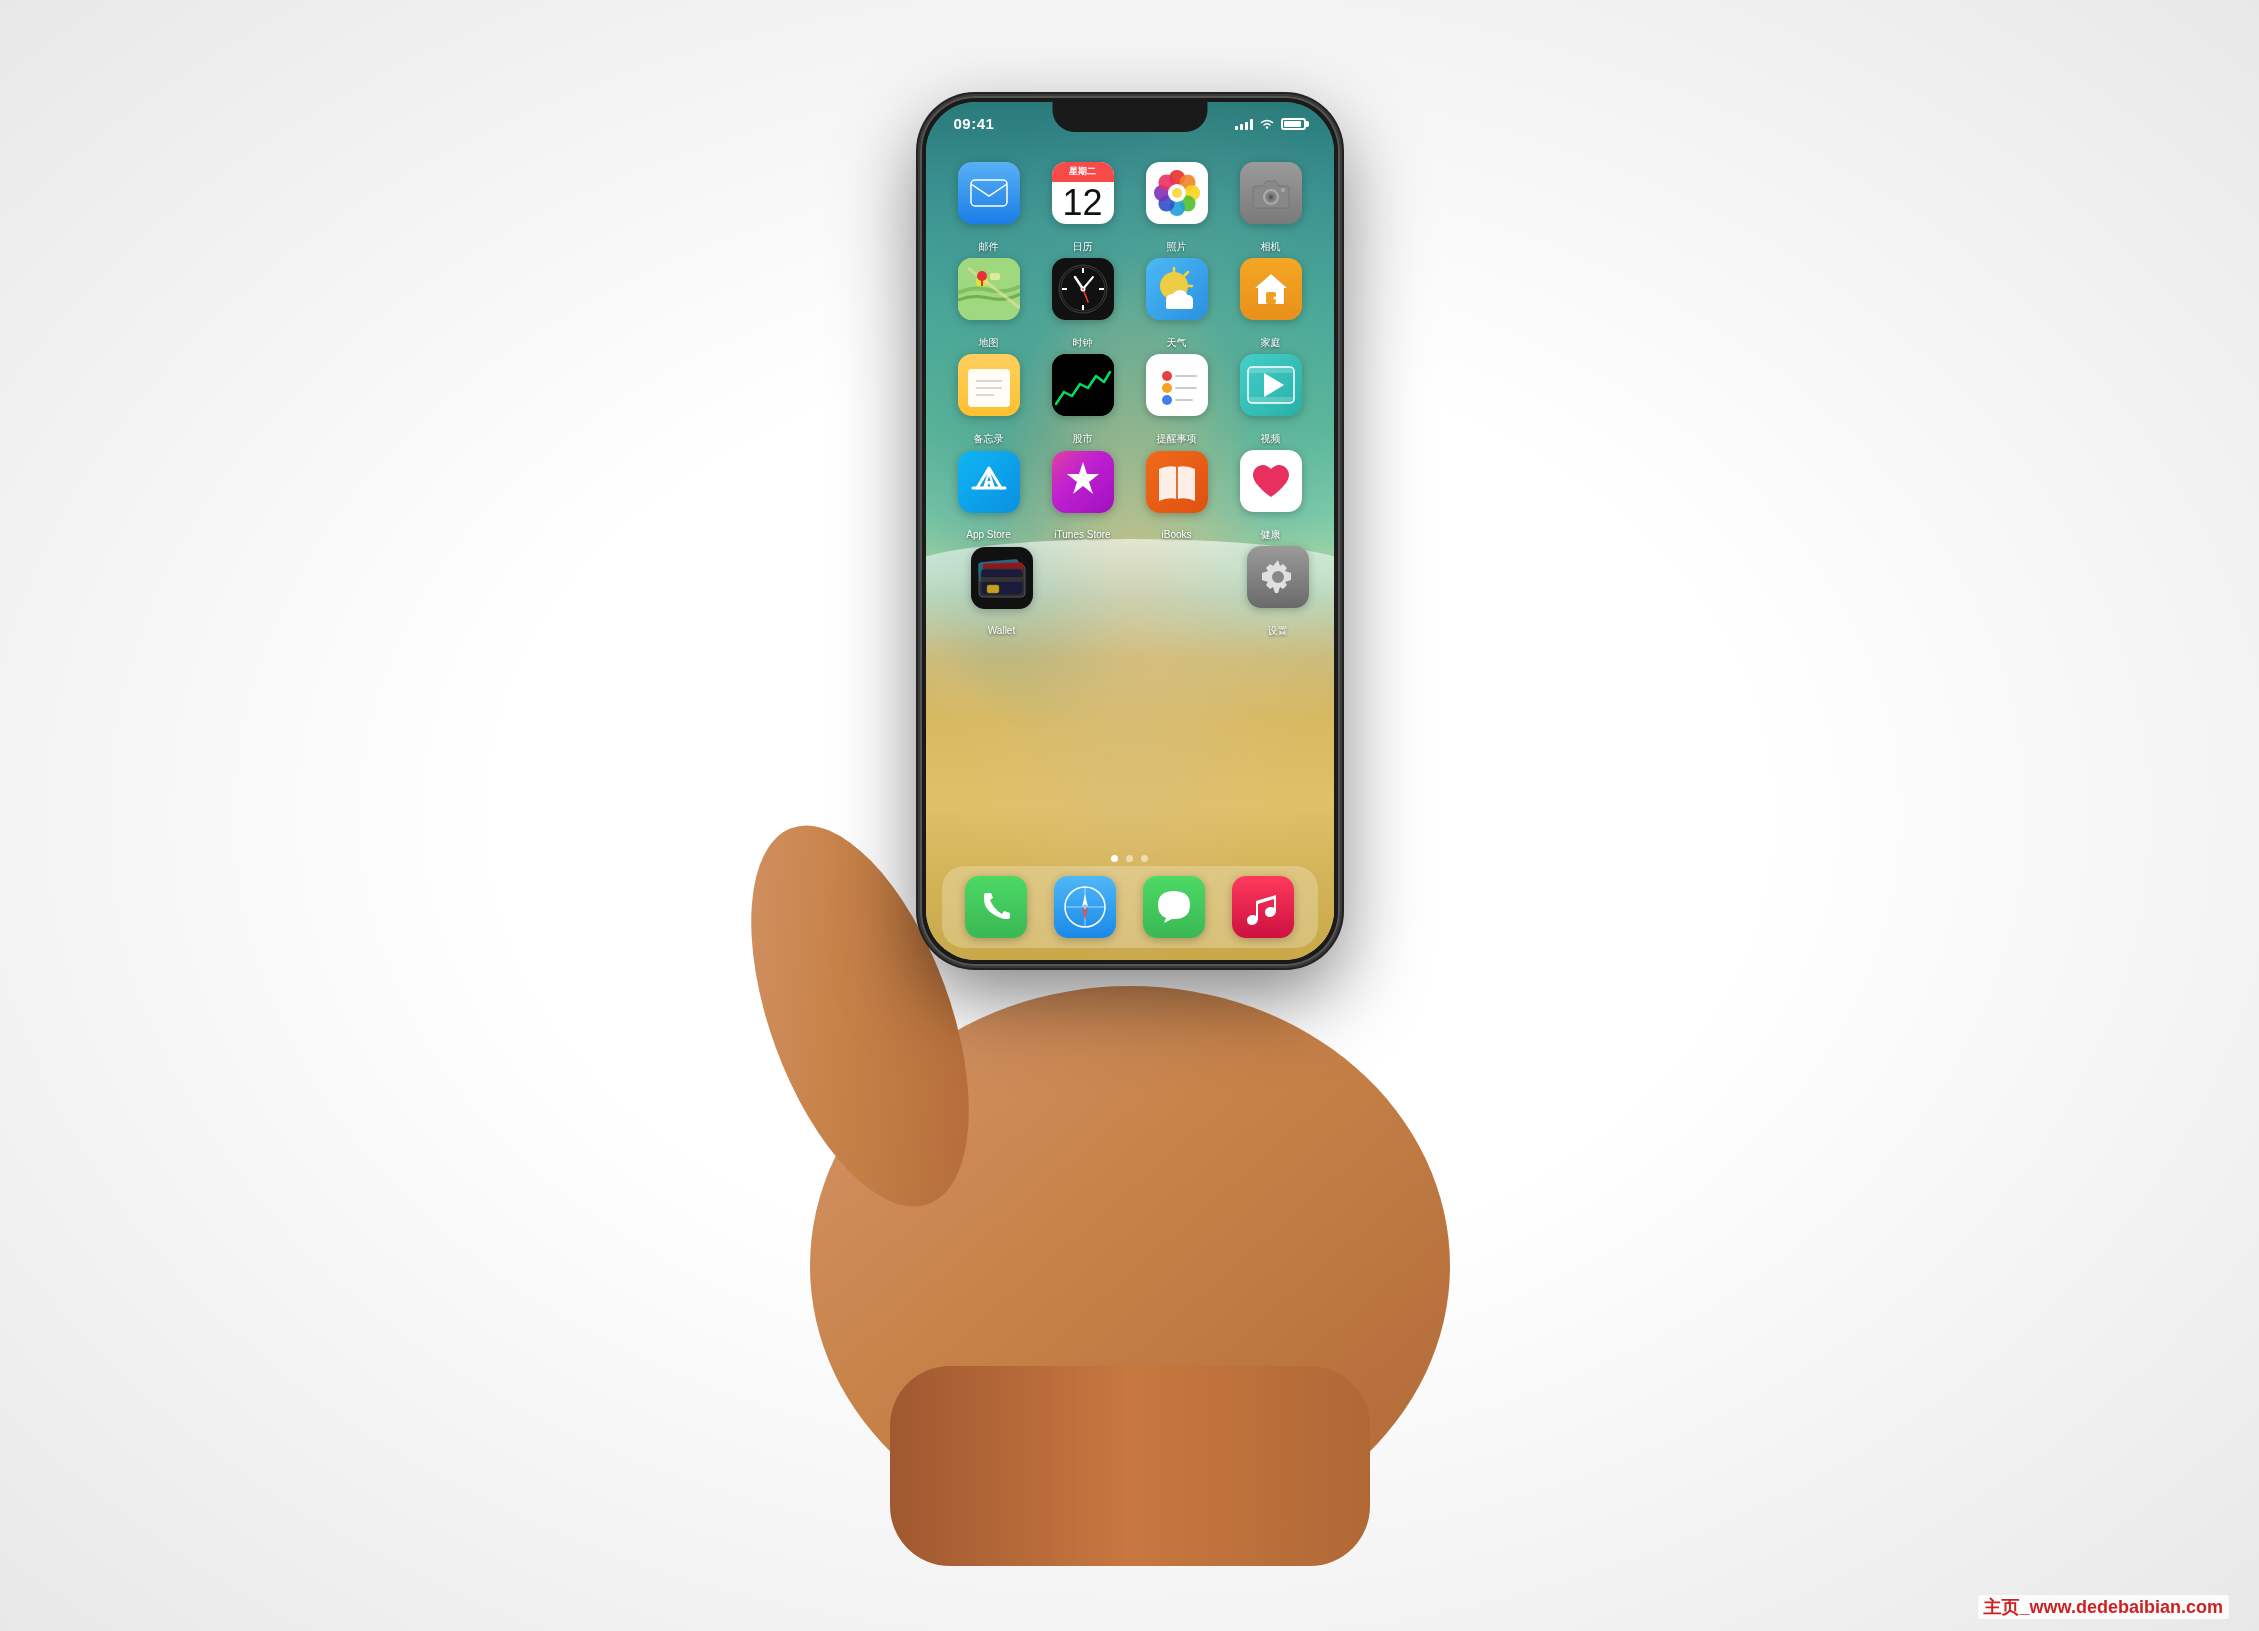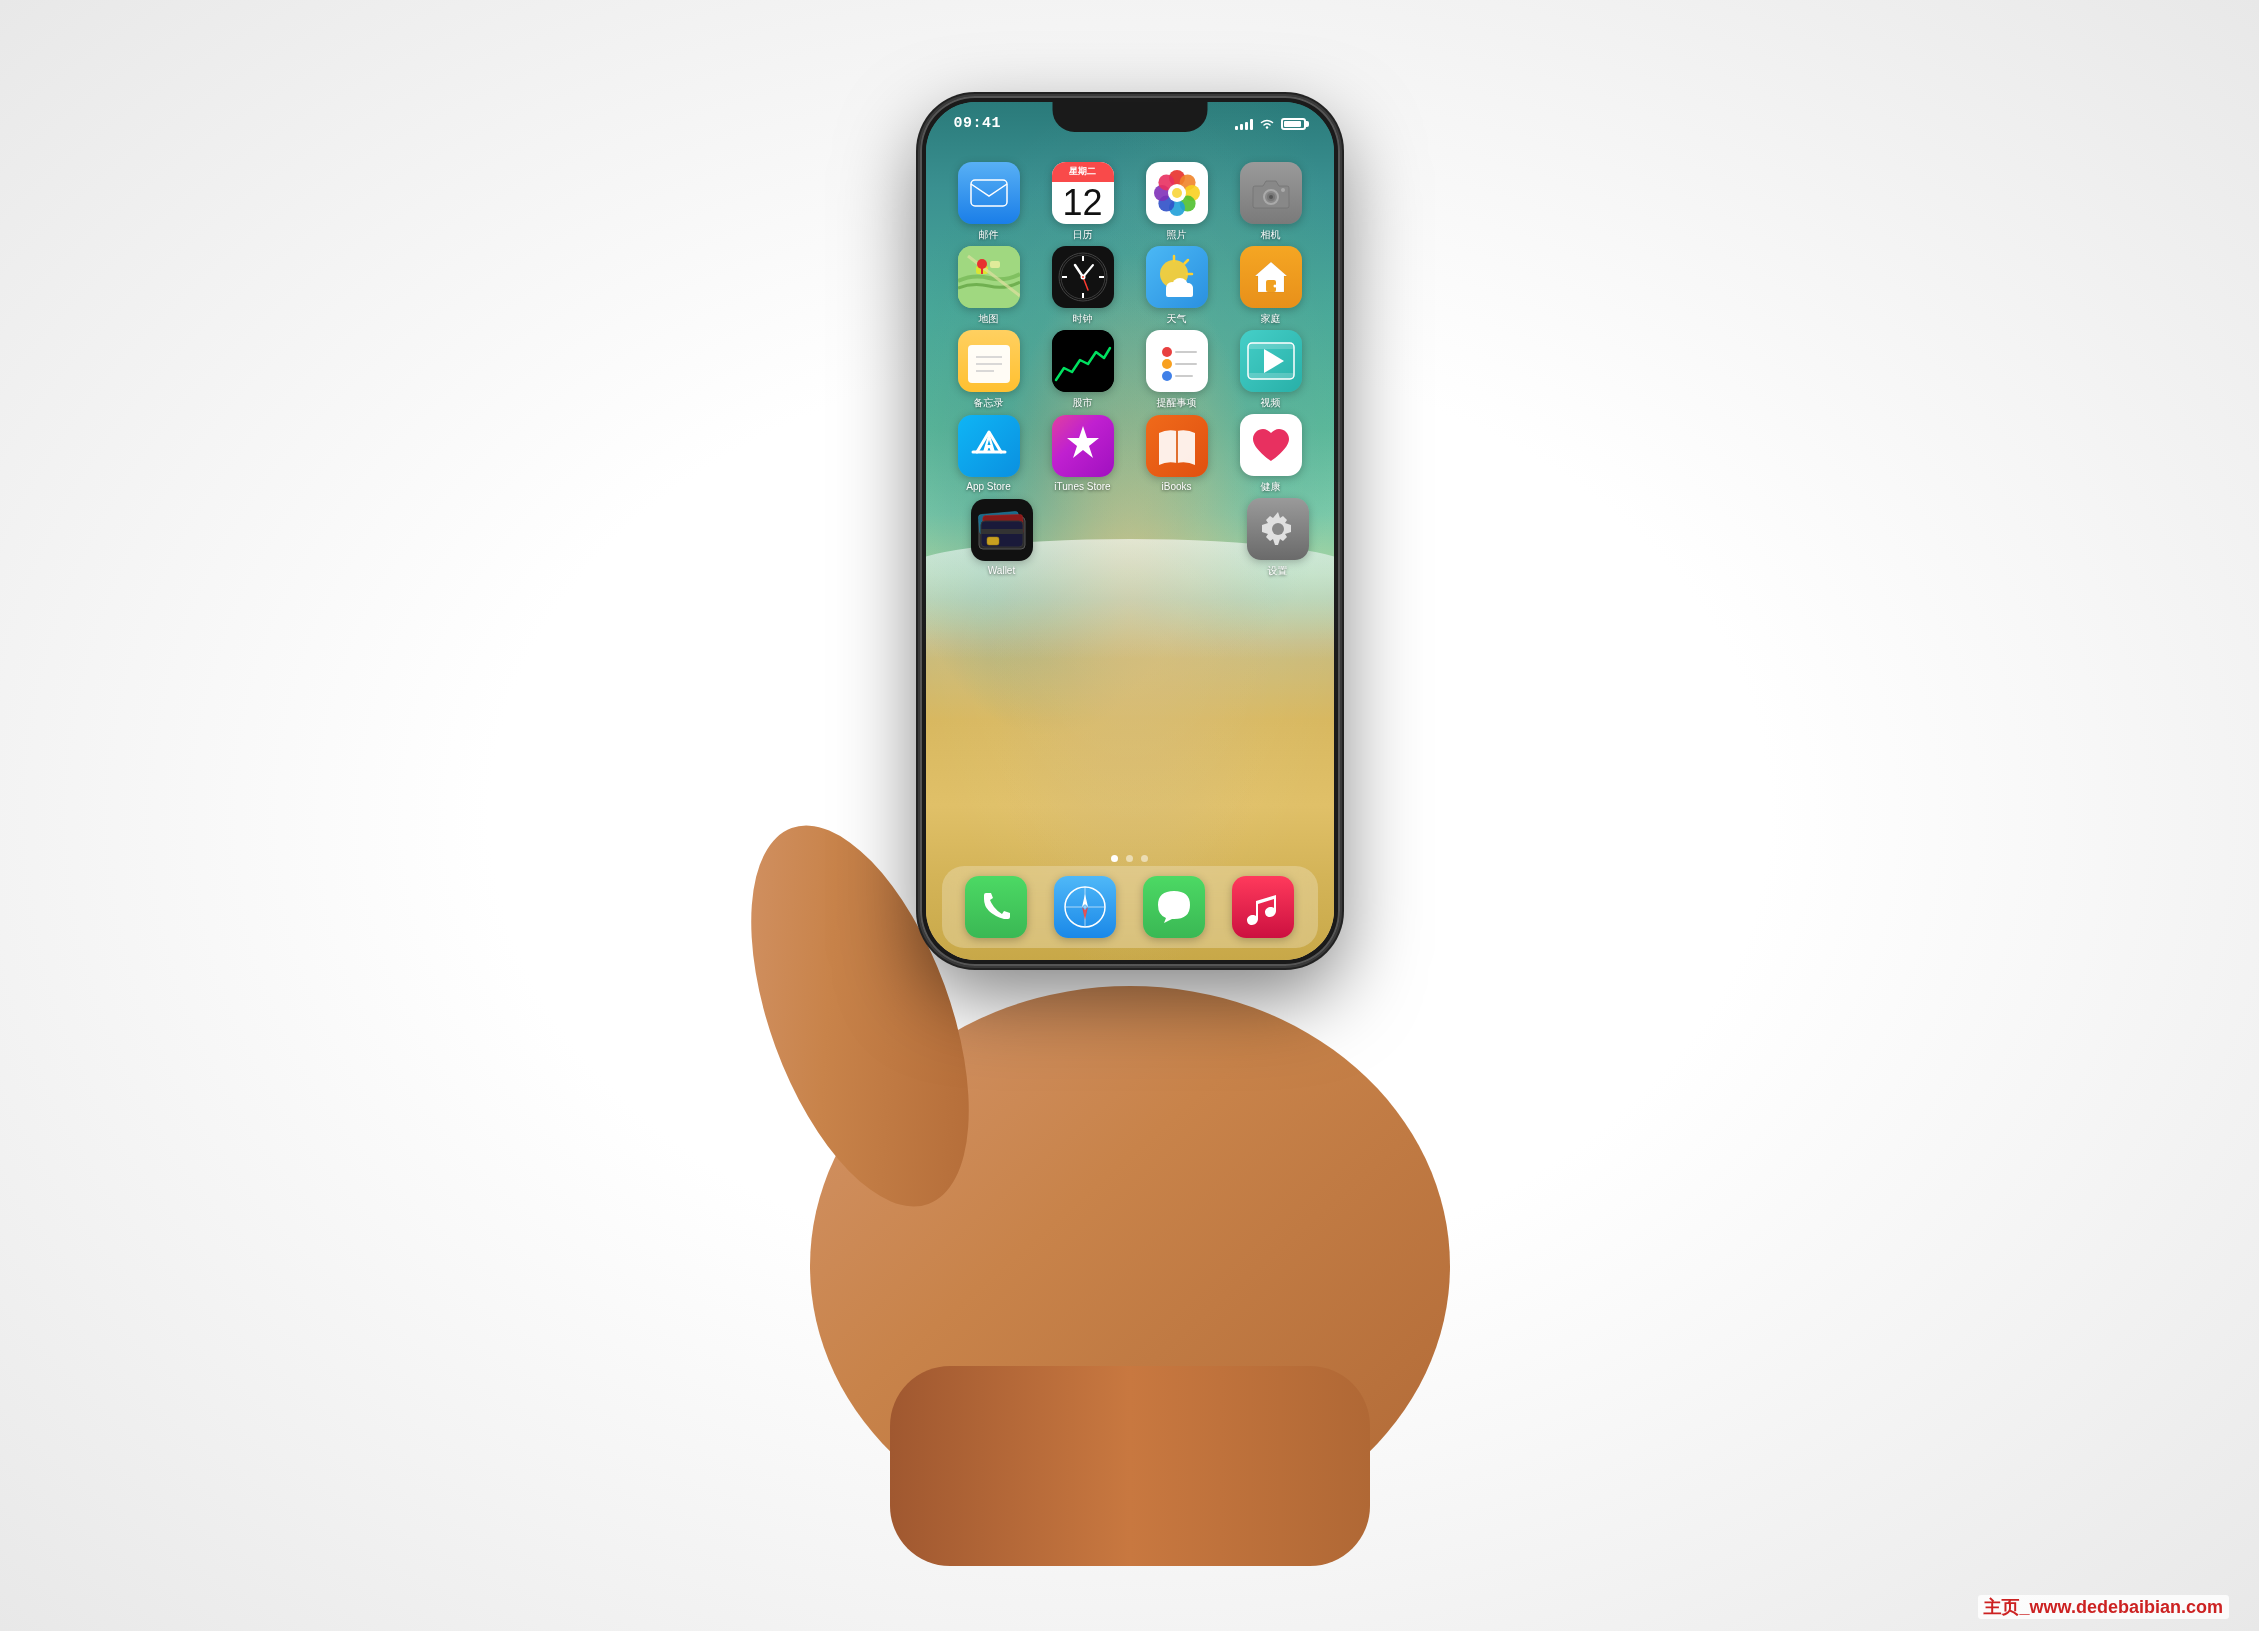--- a/index.html
+++ b/index.html
@@ -124,21 +124,20 @@
     .status-bar {
       position: absolute;
       top: 0;
       left: 0; right: 0;
       height: 44px;
       display: flex;
       align-items: center;
       justify-content: space-between;
       padding: 0 28px;
       z-index: 20;
-      font-family: Liberation Mono, monospace;
     }
 
     .status-time {
       font-size: 15px;
       font-weight: 600;
       color: white;
       letter-spacing: 0.5px;
     }
 
     .status-icons {
@@ -219,20 +218,21 @@
       justify-content: space-around;
       align-items: center;
     }
 
     .app-icon {
       display: flex;
       flex-direction: column;
       align-items: center;
       width: 80px;
       cursor: pointer;
+      gap: 12px;
     }
 
     .app-icon-img {
       width: 62px;
       height: 62px;
       border-radius: 14px;
       display: flex;
       align-items: center;
       justify-content: center;
       font-size: 28px;

